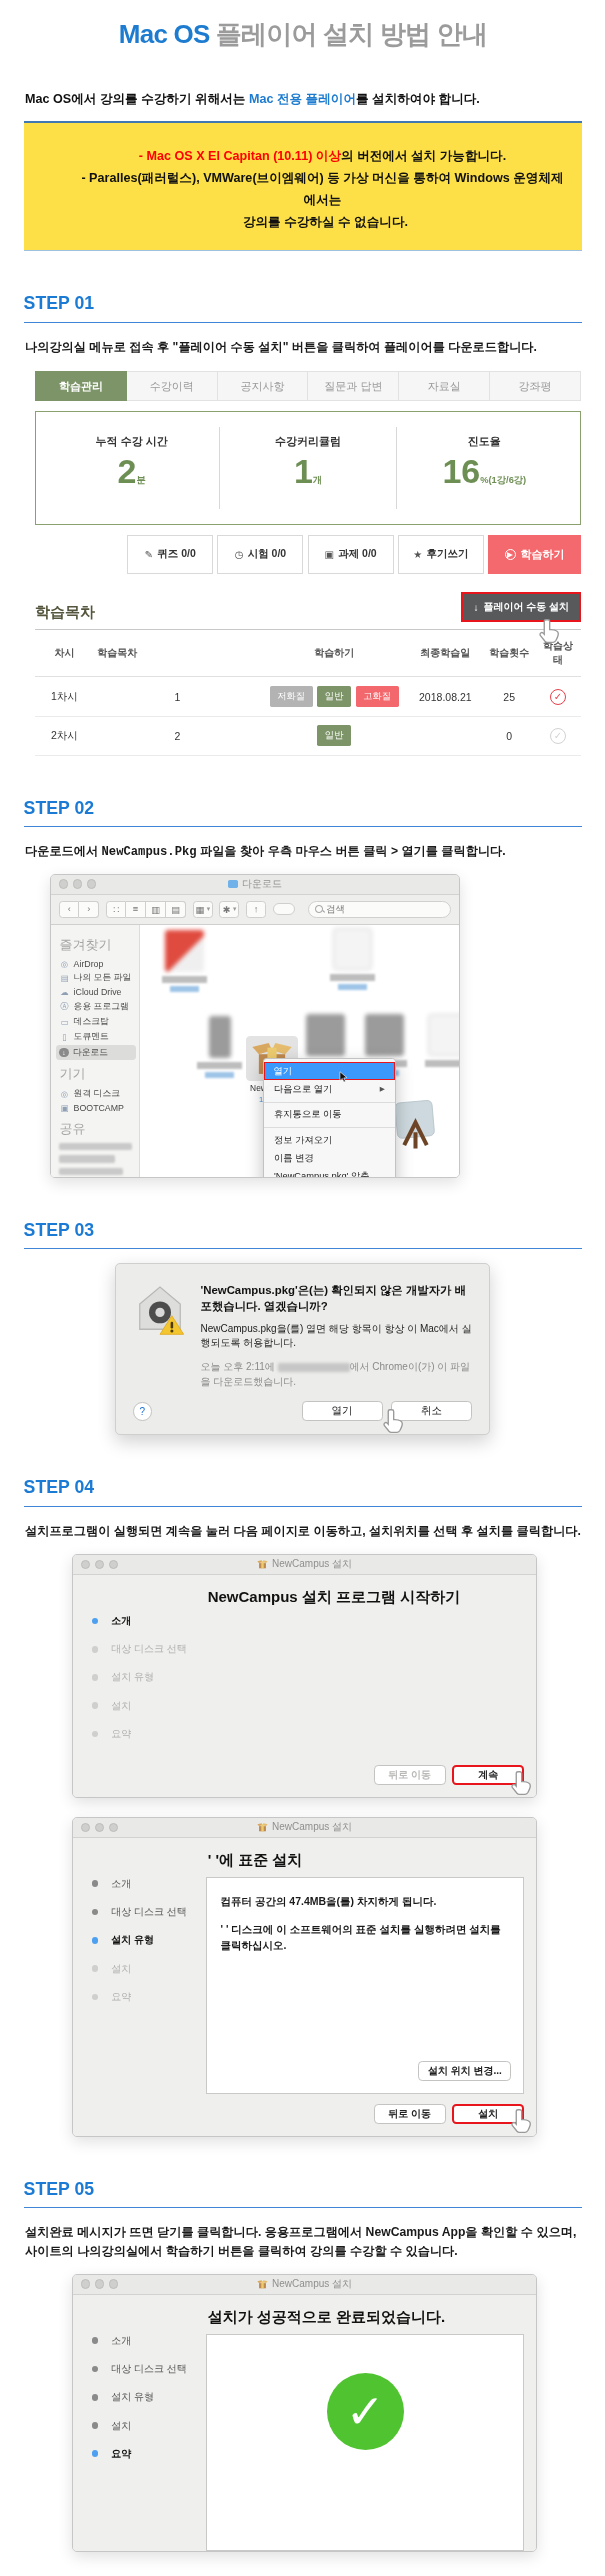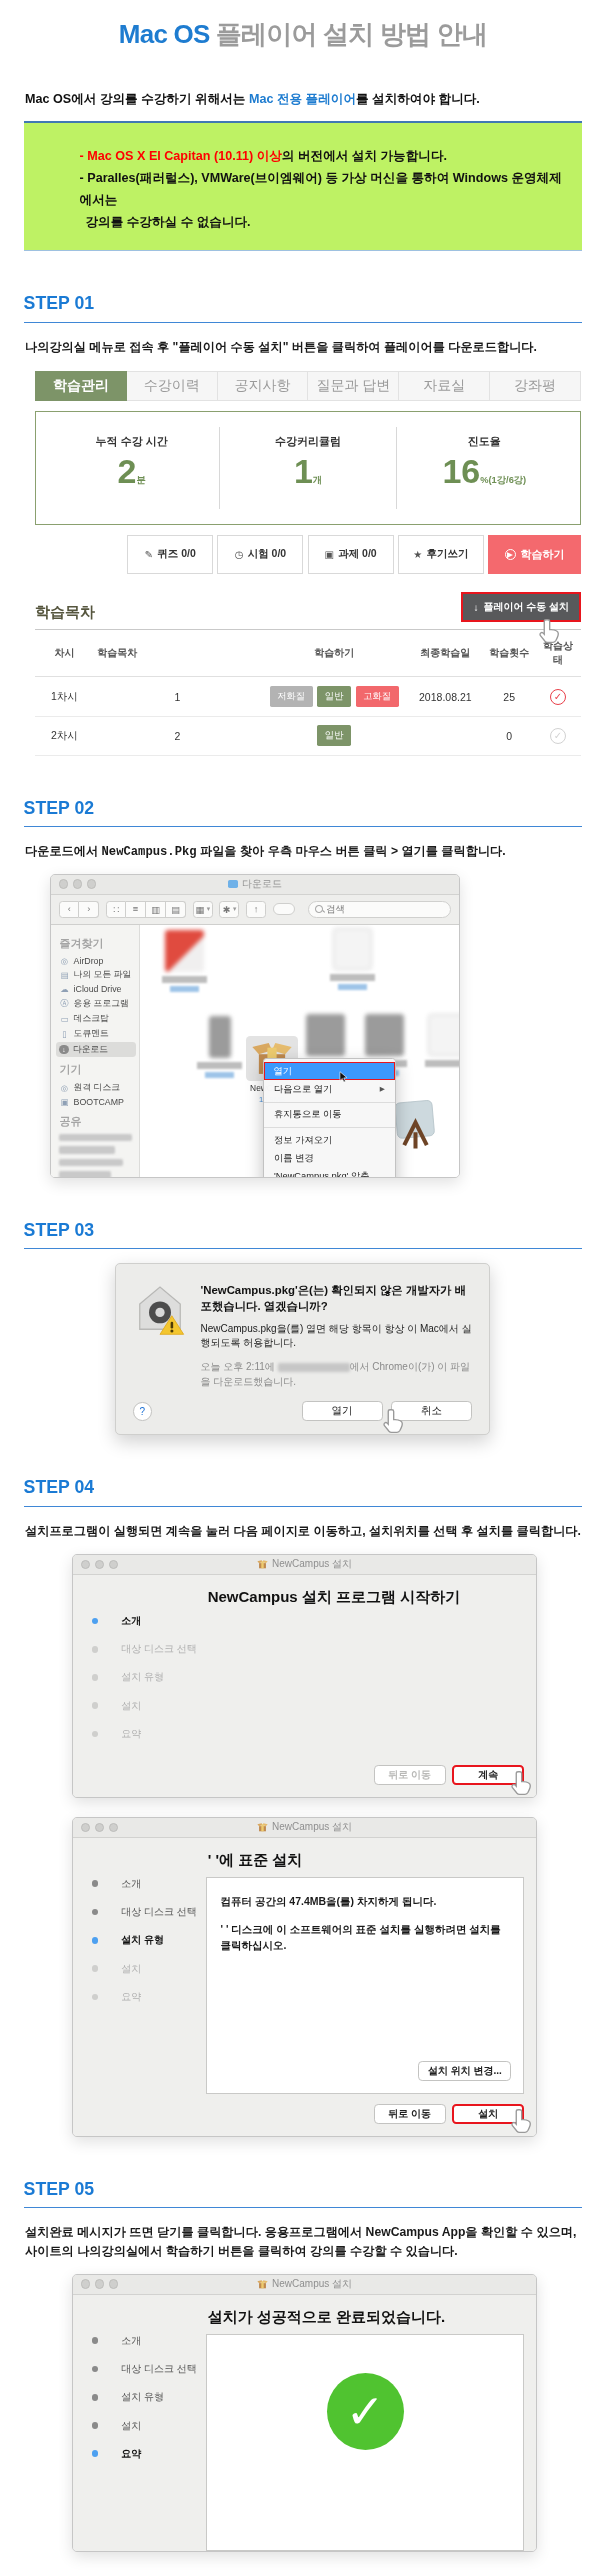--- a/index.html
+++ b/index.html
@@ -11,42 +11,42 @@
   }
   .page { padding:11.8px 0 34px 0; }
 
   
   h1.title { text-align:center; font-size:26px; font-weight:bold; letter-spacing:-0.8px; margin-top:5px; }
   h1.title .brand { color:#1e7cd0; }
   h1.title .rest { color:#9b9b9b; }
   .intro { margin:39px 25px 0 25px; font-size:12.6px; font-weight:bold; color:#111; }
   .intro .hl { color:#1e7cd0; }
   .notice {
-    margin:13.5px 23.6px 0 23.6px; background:#bef264;
+    margin:13.5px 23.6px 0 23.6px; background:#fde047;
     border-top:2.5px solid #4178b4; border-bottom:1.7px solid #9ec1e0;
-    padding:22px 17px 17px 56px; font-size:12.6px; font-weight:bold; line-height:22px; color:#111;
+    padding:22px 17px 17px 56px; font-size:12.6px; font-weight:bold; line-height:22px; color:#111;text-align:center;
   }
   .notice .red { color:#ff0000; }
   .notice .cont { padding-left:5.9px; display:inline-block; }
 
   
   .step-head {
     margin:42px 23.6px 0 23.6px; color:#1a7ad4; font-size:17.7px; font-weight:bold;
     border-bottom:1.7px solid #3f87d6; padding-bottom:7.6px; letter-spacing:0;
   }
   .step-desc { margin:15px 25px 0 25px; font-size:12.2px; font-weight:bold; color:#1a1a1a; line-height:18.5px; }
   .step-desc b { font-weight:bold;font-family:Liberation Mono, monospace; }
 
   
   .lms { margin:15px 25px 0 35px; }
   .tabs { display:flex; }
   .tab {
     flex:1; height:30px; display:flex; align-items:center; justify-content:center;
     background:#f6f6f6; border:0.8px solid #e2e2e2; border-left:none;
-    color:#9a9a9a; font-size:14px; cursor:pointer;
+    color:#9a9a9a; font-size:11px; cursor:pointer;
   }
   .tab:first-child { border-left:0.8px solid #e2e2e2; }
   .tab.active { background:#7d9468; border-color:#7d9468; color:#fff; font-weight:bold; }
   .stats { margin-top:10px; border:0.8px solid #8aa06f; display:flex; padding:15px 8px; }
   .stat { flex:1; text-align:center; padding:6.7px 0 8.4px 0; }
   .stat + .stat { border-left:0.8px solid #d8d8d8; }
   .stat .lb { font-size:11px; font-weight:bold; color:#333; }
   .stat .val { font-size:34px; font-weight:bold; color:#6e8f54; line-height:39px; margin-top:3.4px; }
   .stat .unit { font-size:9.3px; color:#6e8f54; font-weight:bold; }
   .qrow { margin-top:10px; display:flex; justify-content:flex-end; gap:4.2px; }
@@ -96,21 +96,21 @@
   .seg .fbtn:first-child { border-radius:3.4px 0 0 3.4px; border-left:0.8px solid #cfcfcd; }
   .seg .fbtn:last-child { border-radius:0 3.4px 3.4px 0; }
   .chev { font-size:6.7px; margin-left:2.5px; color:#999; }
   .tagbtn { width:22px; height:11.8px; border:0.8px solid #cfcfcd; border-radius:6.7px; background:#fbfbfa; cursor:pointer; }
   .fsearch { margin-left:auto; width:143px; height:17px; border:0.8px solid #d0d0ce; border-radius:9.3px; background:#fbfbfa; display:flex; align-items:center; padding:0 6.7px; gap:3.4px; }
   .fsearch input { border:none; outline:none; background:transparent; font-size:9.3px; width:100%; color:#555; font-family:inherit; }
   .mag { width:7.6px; height:7.6px; border:1.3px solid #9a9a9a; border-radius:50%; position:relative; flex:none; }
   .mag::after { content:""; position:absolute; width:3.4px; height:1.3px; background:#9a9a9a; transform:rotate(45deg); right:-3.4px; bottom:-0.8px; }
   .fbody { display:flex; height:252px; background:#fff; }
   .fside { width:89px; background:#f4f4f2; border-right:0.8px solid #dcdcda; padding:6.7px 3.4px 0 5px; overflow:hidden; }
-  .fsec { font-size:11px; color:#a5a5a5; font-weight:bold; margin:5px 0 2.5px 3.4px; }
+  .fsec { font-size:13px; color:#a5a5a5; font-weight:normal; margin:5px 0 2.5px 3.4px; }
   .fitem { display:flex; align-items:center; gap:4.2px; font-size:8.8px; color:#4a4a4a; padding:1.7px 3.4px; border-radius:3.4px; cursor:pointer; white-space:nowrap; }
   .fitem .fi { color:#8fa0b5; font-size:8.4px; width:10px; text-align:center; flex:none; }
   .fitem.sel { background:#dcdcda; }
   .dlcirc { width:9.3px; height:9.3px; border-radius:50%; background:#8a8a8a; color:#fff; font-size:6.7px; display:inline-flex; align-items:center; justify-content:center; flex:none; }
   .blurbar { height:7.6px; background:#c9c9c9; border-radius:1.7px; margin:5px 3.4px; filter:blur(1.3px); }
   .farea { position:relative; flex:1; overflow:hidden; }
   .ph { position:absolute; width:59px; text-align:center; }
   .ph .pico { width:39px; height:42px; margin:0 auto; background:#d6d6d6; border-radius:3.4px; filter:blur(2.1px); }
   .ph .pico.red { background:linear-gradient(135deg,#e04b3f 55%,#f0efef 56%); }
   .ph .pico.doc { background:#f4f4f4; border:0.8px solid #cfcfcf; }
@@ -140,21 +140,21 @@
   .gk .btns { display:flex; justify-content:flex-end; gap:8.4px; margin-top:11.8px; position:relative; }
   .gbtn { min-width:81px; height:20px; background:#fff; border:0.8px solid #c3c3c1; border-radius:4.2px; font-size:10.5px; color:#222; display:flex; align-items:center; justify-content:center; cursor:pointer; }
   .helpbtn { position:absolute; left:0; bottom:0; width:18.5px; height:18.5px; border-radius:50%; background:#fff; border:0.8px solid #c3c3c1; color:#1a6fd4; font-size:10px; display:flex; align-items:center; justify-content:center; cursor:pointer; }
   .hand.h-gk { right:62px; top:6.7px; }
 
   
   .inst { margin:13.5px 0 0 72px; width:465px; }
   .ibody { display:flex; flex-direction:column; background:#efefed; }
   .imain { display:flex; padding:10px 11.8px 0 0; }
   .iside { width:133px; padding:29px 0 0 18.5px; flex:none; }
-  .istep { display:flex; align-items:center; gap:23px; font-size:10px; margin-bottom:14.3px; white-space:nowrap; }
+  .istep { display:flex; align-items:center; gap:13px; font-size:10px; margin-bottom:14.3px; white-space:nowrap; }
   .dot { width:6.7px; height:6.7px; border-radius:50%; flex:none; }
   .d-act { background:#4da0f0; } .d-done { background:#8a8a8a; } .d-idle { background:#cfcfcd; }
   .t-act { color:#111; font-weight:bold; } .t-done { color:#555; } .t-idle { color:#b0b0b0; }
   .icontent { flex:1; }
   .ihead { font-size:15px; font-weight:bold; color:#111; margin:3.4px 0 6.7px 1.7px; }
   .ibox { background:#fff; border:0.8px solid #c9c9c7; height:217px; padding:15px 13.5px; font-size:10.5px; font-weight:bold; color:#1a1a1a; line-height:16px; position:relative; }
   .ibox .p2 { margin-top:11.8px; }
   .ifoot { display:flex; justify-content:flex-end; gap:6.7px; padding:10px 11.8px 11.8px; position:relative; }
   .ibtn { min-width:72px; height:20px; background:#fff; border:0.8px solid #c3c3c1; border-radius:4.2px; font-size:10px; font-weight:bold; color:#222; display:flex; align-items:center; justify-content:center; cursor:pointer; }
   .ibtn.dis { color:#b9b9b7; }

